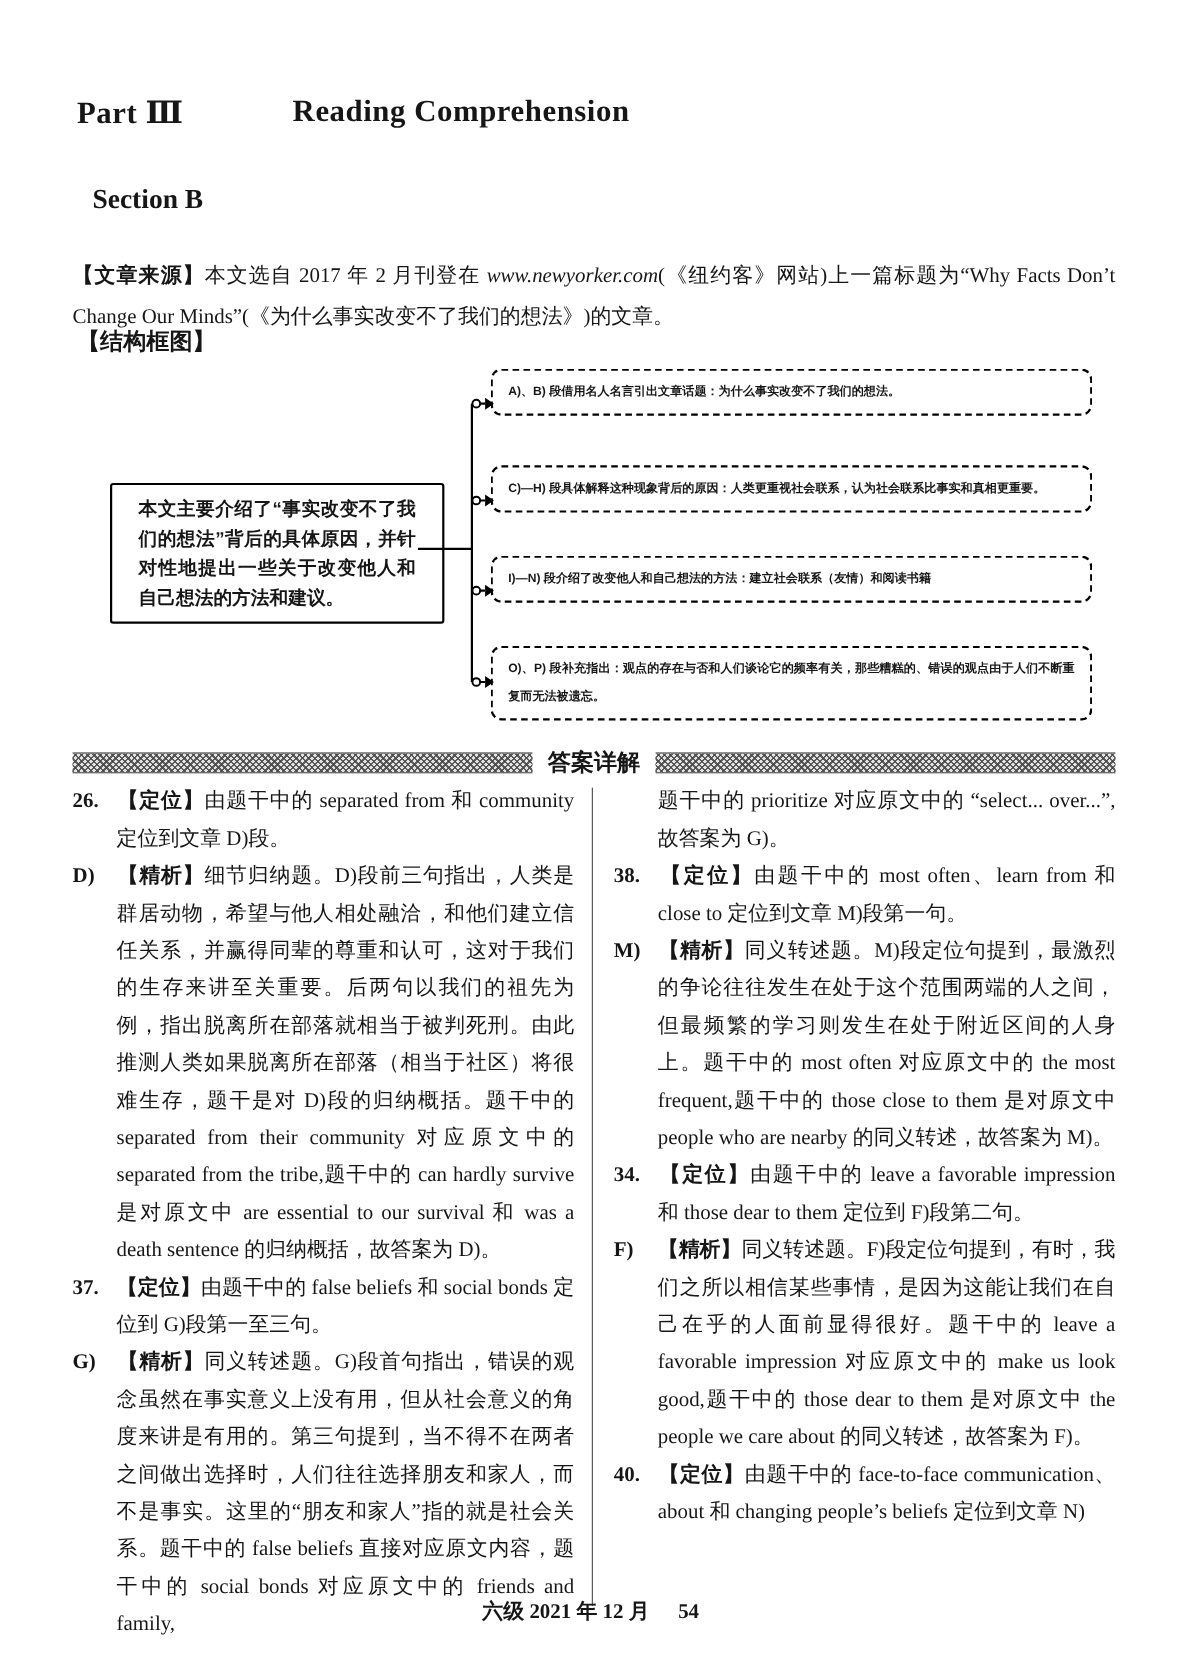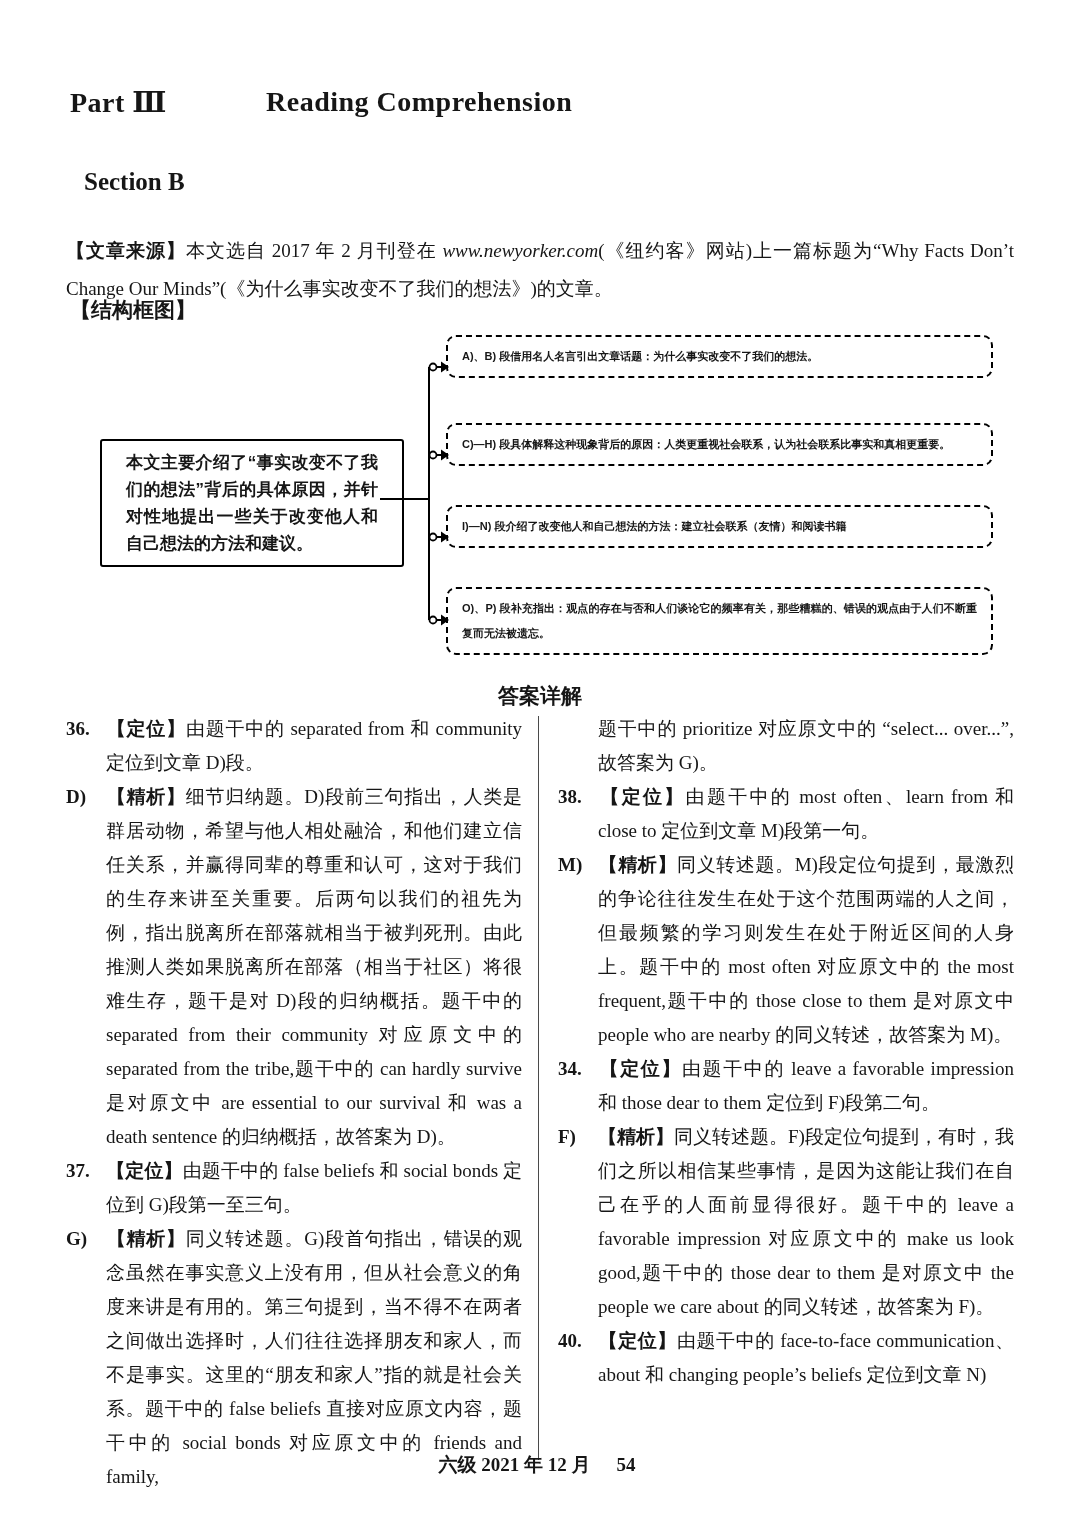--- a/index.html
+++ b/index.html
@@ -36,21 +36,21 @@
     font-family:"Liberation Sans","DejaVu Sans",sans-serif;font-weight:bold;
     font-size:11px;line-height:25px;text-align:justify;
   }
   .branch-1{top:8px;}
   .branch-2{top:96px;}
   .branch-3{top:178px;}
   .branch-4{top:260px;}
   .connector-svg{position:absolute;left:0;top:0;width:948px;height:348px;}
 
   
-  .banner{position:absolute;left:66px;top:680px;width:948px;height:26px;display:flex;align-items:center;flex-direction:column;}
+  .banner{position:absolute;left:66px;top:680px;width:948px;height:26px;display:flex;align-items:center;}
   .hatch{
     flex:1;height:17px;background-color:#e3e3e3;
     background-image:
       repeating-linear-gradient(45deg,rgba(70,70,70,.85) 0 1.5px,transparent 1.5px 4px),
       repeating-linear-gradient(-45deg,rgba(70,70,70,.85) 0 1.5px,transparent 1.5px 4px);
     border-top:1px solid #555;border-bottom:1px solid #555;
   }
   .banner-title{padding:0 14px;font-size:21px;}
 
   
@@ -118,21 +118,21 @@
   </div>
 
   <div class="banner">
     <div class="hatch"></div>
     <div class="banner-title hei">答案详解</div>
     <div class="hatch"></div>
   </div>
 
   <div class="columns">
     <div class="col col-left">
-      <p class="item"><span class="marker">36.</span><span class="tag">【定位】</span><span>由题干中的 separated from 和 community 定位到文章 D)段。</span></p>
+      <p class="item"><span class="marker">26.</span><span class="tag">【定位】</span><span>由题干中的 separated from 和 community 定位到文章 D)段。</span></p>
       <p class="item"><span class="marker">D)</span><span class="tag">【精析】</span><span>细节归纳题。D)段前三句指出，人类是群居动物，希望与他人相处融洽，和他们建立信任关系，并赢得同辈的尊重和认可，这对于我们的生存来讲至关重要。后两句以我们的祖先为例，指出脱离所在部落就相当于被判死刑。由此推测人类如果脱离所在部落（相当于社区）将很难生存，题干是对 D)段的归纳概括。题干中的 separated from their community 对应原文中的 separated from the tribe,题干中的 can hardly survive 是对原文中 are essential to our survival 和 was a death sentence 的归纳概括，故答案为 D)。</span></p>
       <p class="item"><span class="marker">37.</span><span class="tag">【定位】</span><span>由题干中的 false beliefs 和 social bonds 定位到 G)段第一至三句。</span></p>
       <p class="item"><span class="marker">G)</span><span class="tag">【精析】</span><span>同义转述题。G)段首句指出，错误的观念虽然在事实意义上没有用，但从社会意义的角度来讲是有用的。第三句提到，当不得不在两者之间做出选择时，人们往往选择朋友和家人，而不是事实。这里的“朋友和家人”指的就是社会关系。题干中的 false beliefs 直接对应原文内容，题干中的 social bonds 对应原文中的 friends and family,</span></p>
     </div>
     <div class="col">
       <p class="item cont"><span>题干中的 prioritize 对应原文中的 “select... over...”,故答案为 G)。</span></p>
       <p class="item"><span class="marker">38.</span><span class="tag">【定位】</span><span>由题干中的 most often、learn from 和 close to 定位到文章 M)段第一句。</span></p>
       <p class="item"><span class="marker">M)</span><span class="tag">【精析】</span><span>同义转述题。M)段定位句提到，最激烈的争论往往发生在处于这个范围两端的人之间，但最频繁的学习则发生在处于附近区间的人身上。题干中的 most often 对应原文中的 the most frequent,题干中的 those close to them 是对原文中 people who are nearby 的同义转述，故答案为 M)。</span></p>
       <p class="item"><span class="marker">34.</span><span class="tag">【定位】</span><span>由题干中的 leave a favorable impression 和 those dear to them 定位到 F)段第二句。</span></p>
       <p class="item"><span class="marker">F)</span><span class="tag">【精析】</span><span>同义转述题。F)段定位句提到，有时，我们之所以相信某些事情，是因为这能让我们在自己在乎的人面前显得很好。题干中的 leave a favorable impression 对应原文中的 make us look good,题干中的 those dear to them 是对原文中 the people we care about 的同义转述，故答案为 F)。</span></p>

